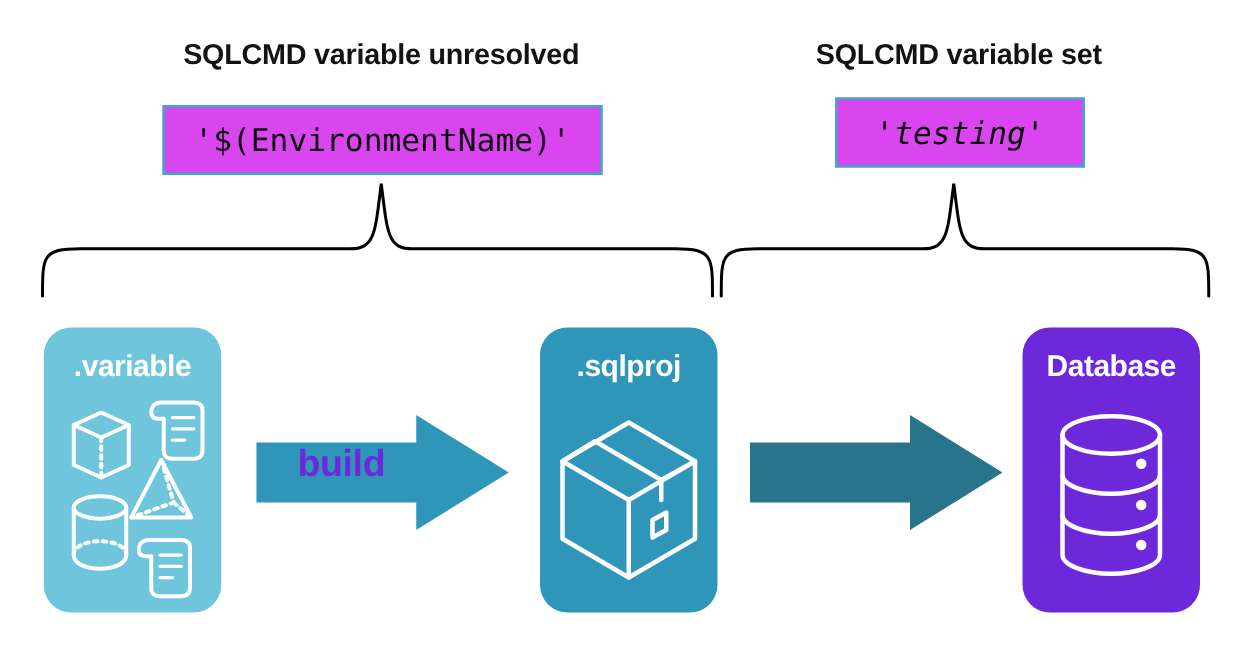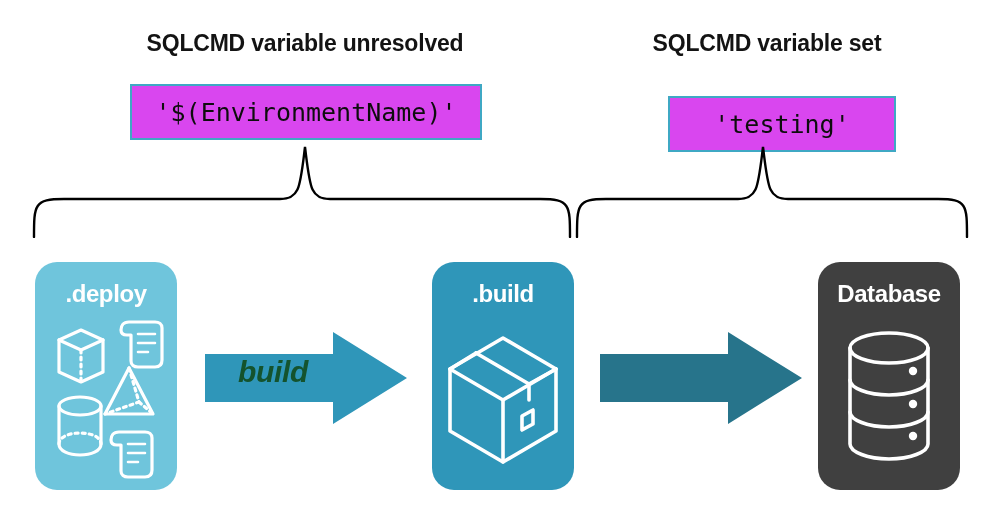--- a/index.html
+++ b/index.html
@@ -45,42 +45,42 @@
     display: flex;
     align-items: center;
     justify-content: center;
     font-family: "DejaVu Sans Mono", "Liberation Mono", monospace;
     font-size: 25px;
     color: #0d0d0d;
     letter-spacing: 0px;
     white-space: nowrap;
   }
   #code-box-left  { left: 130px; top: 84px; width: 352px; height: 56px; }
-  #code-box-right { left: 668px; top: 96px; width: 228px; height: 56px; }
+  #code-box-right { left: 668px; top: 78px; width: 200px; height: 56px; font-style: italic; }
 
   
   .brace-svg {
     position: absolute;
     top: 143px;
   }
   #brace-left  { left: 28px;  }
   #brace-right { left: 572px; }
 
   
   .card {
     position: absolute;
     top: 262px;
     width: 142px;
     height: 228px;
     border-radius: 22px;
     overflow: hidden;
   }
   #card-sqlproj  { left: 35px;  background: #6FC5DC; }
   #card-dacpac   { left: 432px; background: #2F96B9; }
-  #card-database { left: 818px; background: #404040; }
+  #card-database { left: 818px; background: #6d28d9; }
 
   .card-label {
     position: absolute;
     top: 18px;
     left: 0;
     width: 100%;
     text-align: center;
     font-family: "Liberation Sans", sans-serif;
     font-weight: bold;
     font-size: 24px;
@@ -103,24 +103,23 @@
   }
   #arrow-build  { left: 205px; }
   #arrow-deploy { left: 600px; }
 
   .arrow-label {
     position: absolute;
     top: 355px;
     font-family: "Liberation Sans", sans-serif;
     font-weight: bold;
     font-size: 30px;
-    color: #14532d;
+    color: #6d28d9;
     letter-spacing: -0.3px;
     white-space: nowrap;
-    font-style: italic;
   }
   #arrow-build-label  { left: 238px; }
   #arrow-deploy-label { left: 624px; }
 </style>
 </head>
 <body>
 
 <div id="stage">
 
   <div class="heading" id="heading-left">SQLCMD variable unresolved</div>
@@ -135,21 +134,21 @@
     <path d="M 6,94 C 6,62 6,56 36,56 L 252,56 C 272,56 272,44 277,4
              C 282,44 282,56 302,56 L 512,56 C 542,56 542,62 542,94" fill="none" stroke="#000000" stroke-width="2.4" stroke-linecap="round"></path>
   </svg>
 
   <svg class="brace-svg" id="brace-right" width="400" height="95" viewBox="0 0 400 95">
     <path d="M 5,94 C 5,62 5,56 34,56 L 166,56 C 186,56 186,44 191,4
              C 196,44 196,56 216,56 L 366,56 C 395,56 395,62 395,94" fill="none" stroke="#000000" stroke-width="2.4" stroke-linecap="round"></path>
   </svg>
 
   <div class="card" id="card-sqlproj">
-    <div class="card-label">.deploy</div>
+    <div class="card-label">.variable</div>
 
     <svg class="card-art" viewBox="0 0 142 176">
       <g fill="none" stroke="#ffffff" stroke-width="3.2" stroke-linejoin="round" stroke-linecap="round">
 
         <path d="M 24,26 L 46,16 L 68,26 L 68,58 L 46,68 L 24,58 Z"></path>
         <path d="M 24,26 L 46,36 L 68,26"></path>
         <path d="M 46,36 L 46,68" stroke-dasharray="3 4"></path>
 
         <path d="M 94,54 L 118,100 L 70,100 Z"></path>
         <path d="M 94,54 L 104,88 L 70,100" stroke-dasharray="3 4"></path>
@@ -166,21 +165,21 @@
 
         <path d="M 84,118 C 78,118 76,122 76,126 C 76,129 78,131 82,131 L 86,131
                  L 86,157 C 86,161 89,163 93,163 L 110,163 C 115,163 117,160 117,156
                  L 117,124 C 117,120 114,118 110,118 Z"></path>
         <path d="M 93,130 L 110,130 M 93,139 L 110,139 M 93,148 L 103,148" stroke-width="2.6"></path>
       </g>
     </svg>
   </div>
 
   <div class="card" id="card-dacpac">
-    <div class="card-label">.build</div>
+    <div class="card-label">.sqlproj</div>
 
     <svg class="card-art" viewBox="0 0 142 176">
       <g fill="none" stroke="#ffffff" stroke-width="3.6" stroke-linejoin="round" stroke-linecap="round">
 
         <path d="M 71,24 L 124,55 L 124,117 L 71,148 L 18,117 L 18,55 Z"></path>
 
         <path d="M 18,55 L 71,86 L 124,55"></path>
         <path d="M 71,86 L 71,148"></path>
 
         <path d="M 44,39 L 97,70 L 124,55"></path>

